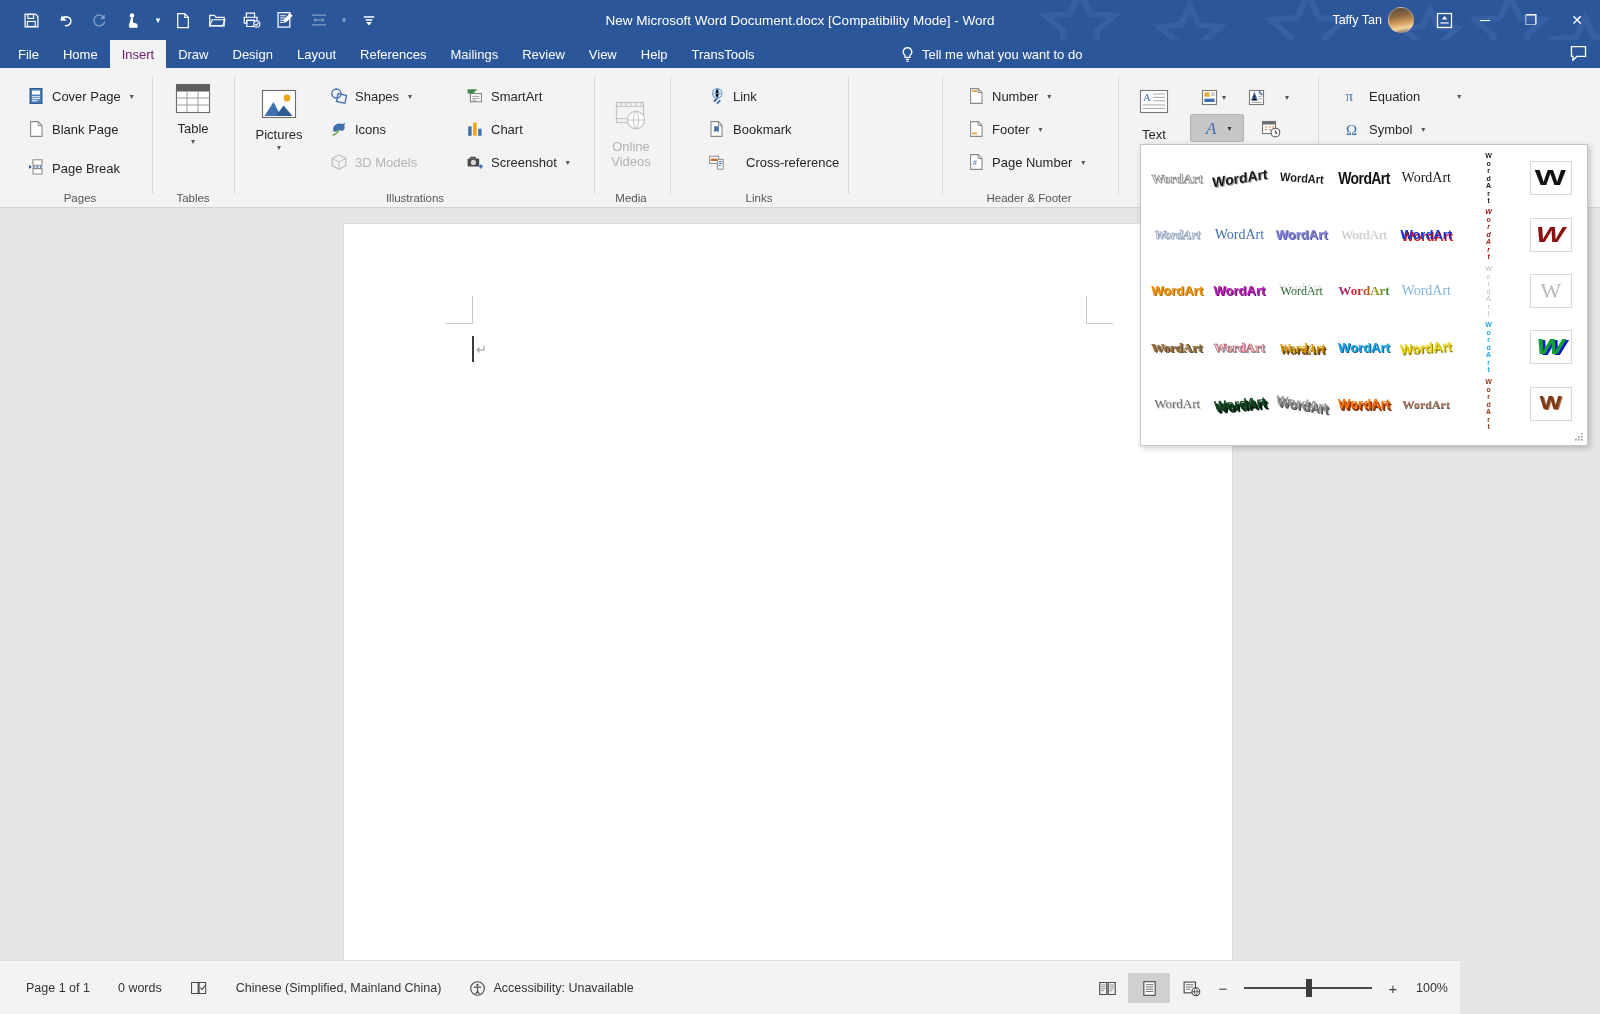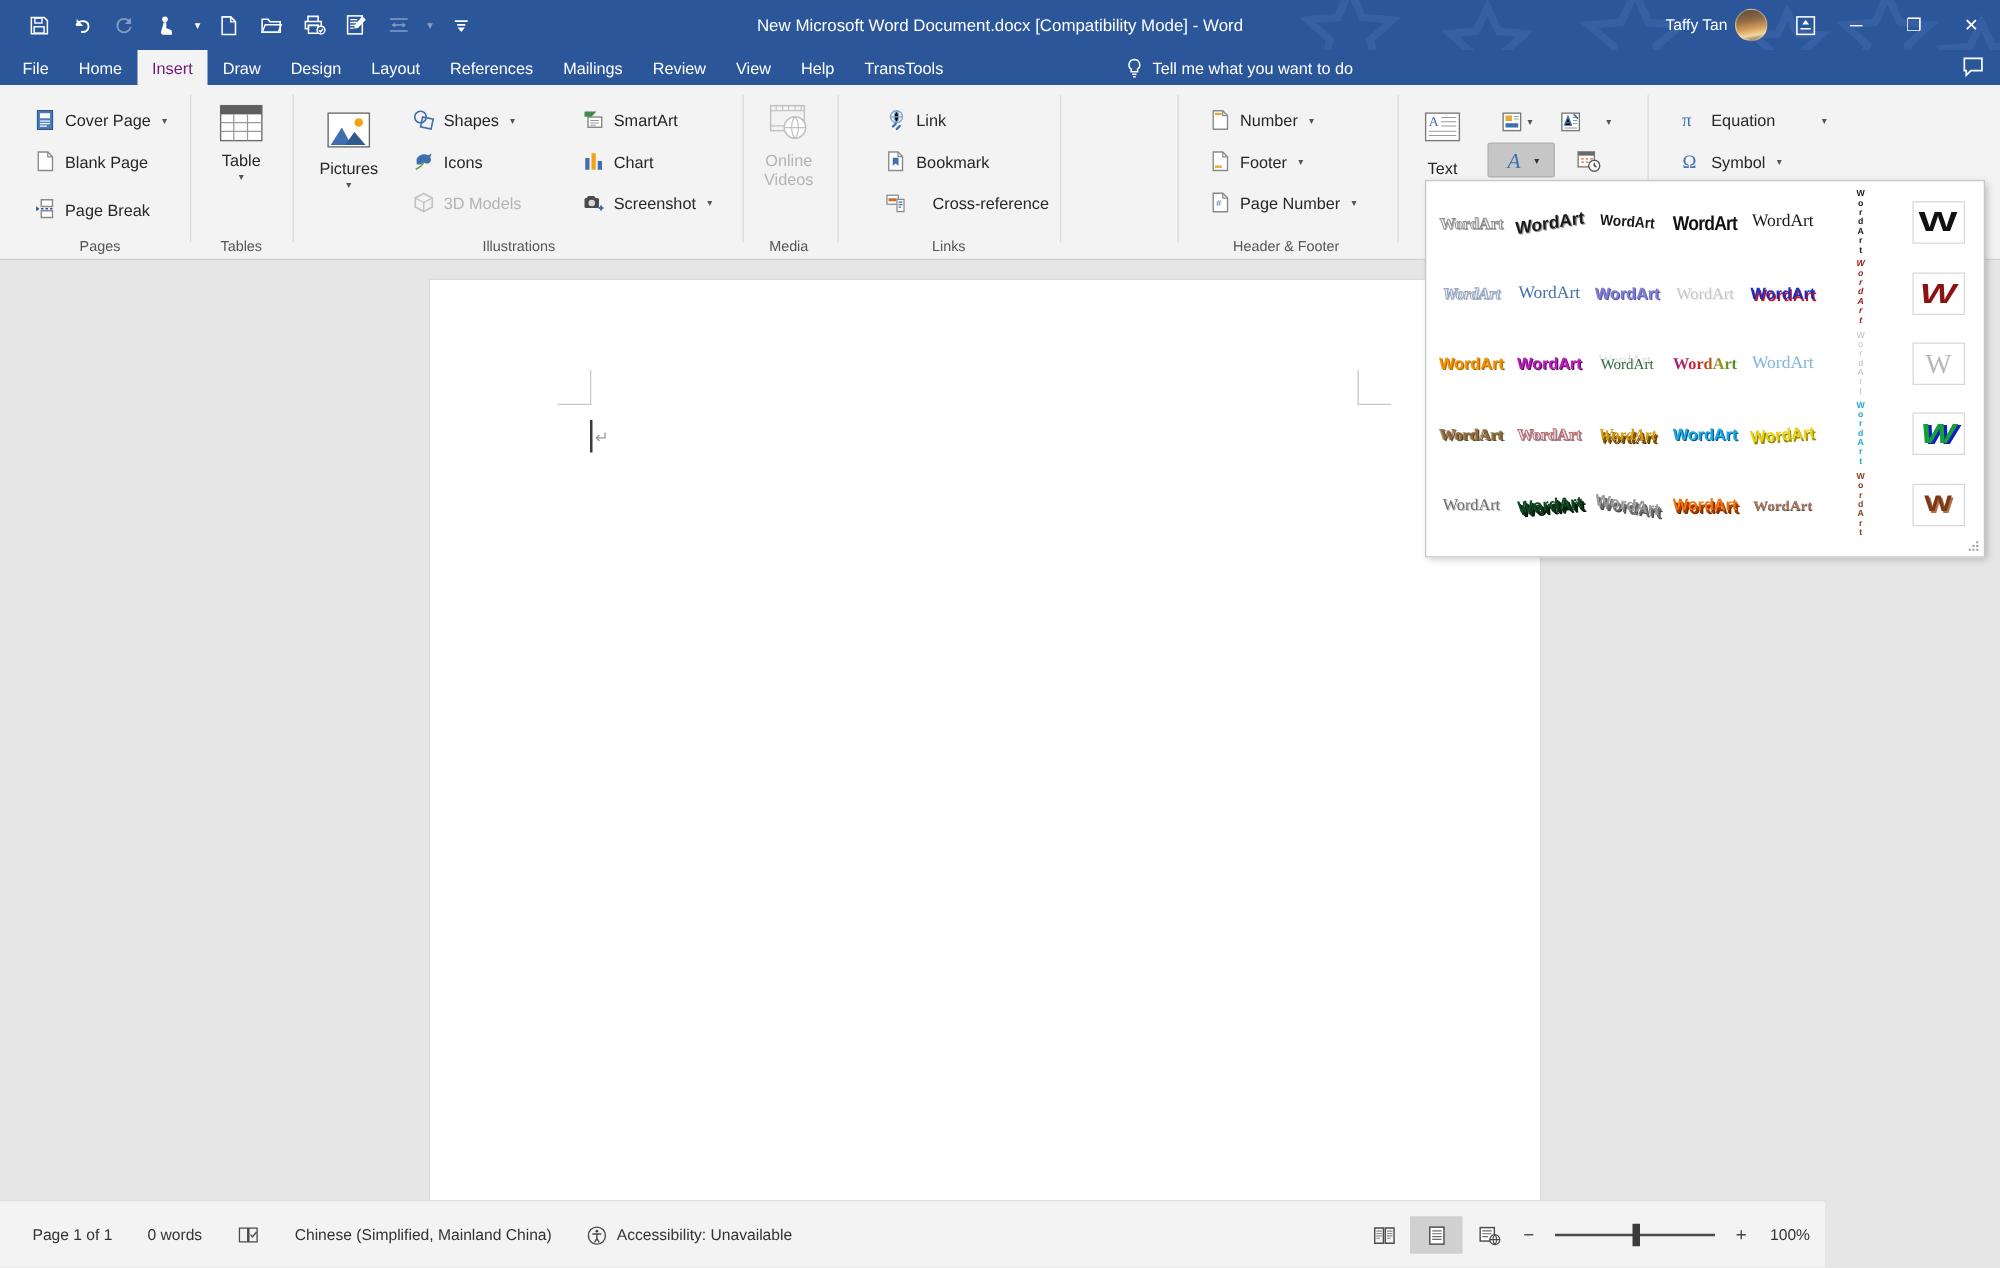--- a/index.html
+++ b/index.html
@@ -444,21 +444,21 @@
           </svg>
       </span>
       <span>Screenshot</span>
       <span class="caret">▾</span>
     </div>
     <div class="grp-label" style="text-align:center;">Illustrations</div>
   </div>
   <div class="grp-sep" style="left:594px;"></div>
 
   <div class="grp" style="left:600px;width:62px;">
-    <div class="big-btn disabled" style="padding-top:14px;">
+    <div class="big-btn disabled" style="padding-top:32px;">
       <span class="icn">
         <svg width="40" height="34" viewBox="0 0 40 34">
             <rect x="5.5" y="2.5" width="27" height="20" fill="none" stroke="#c2c2c2" stroke-width="1.2"></rect>
             <path stroke="#c2c2c2" stroke-width="1" d="M5.5 6.4h27M5.5 18.6h27M10 2.5v3.9M15 2.5v3.9M20 2.5v3.9M25 2.5v3.9M30 2.5v3.9"></path>
             <circle cx="25" cy="20" r="8.6" fill="#fff" stroke="#c2c2c2" stroke-width="1.2"></circle>
             <path fill="none" stroke="#c2c2c2" stroke-width="1" d="M16.4 20h17.2M25 11.4c3.6 4 3.6 13.2 0 17.2M25 11.4c-3.6 4-3.6 13.2 0 17.2"></path>
           </svg>
       </span>
       <span class="lbl">Online Videos</span>
     </div>

